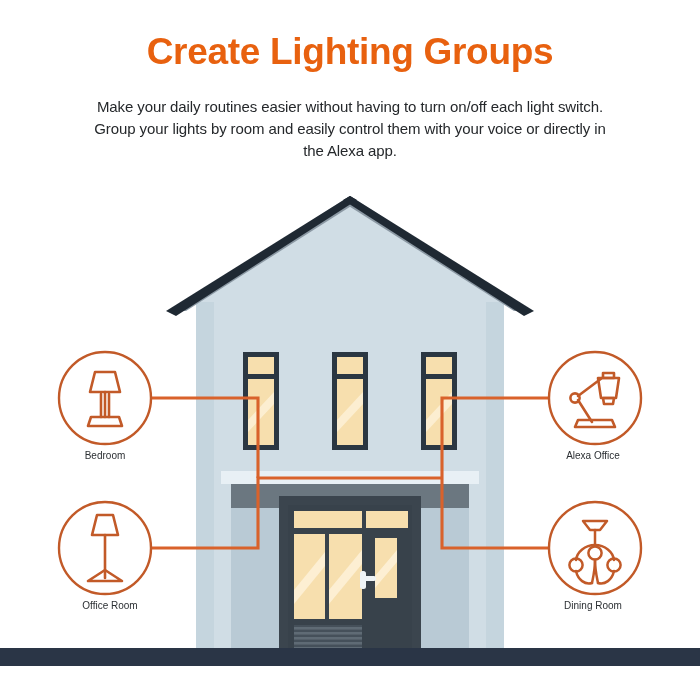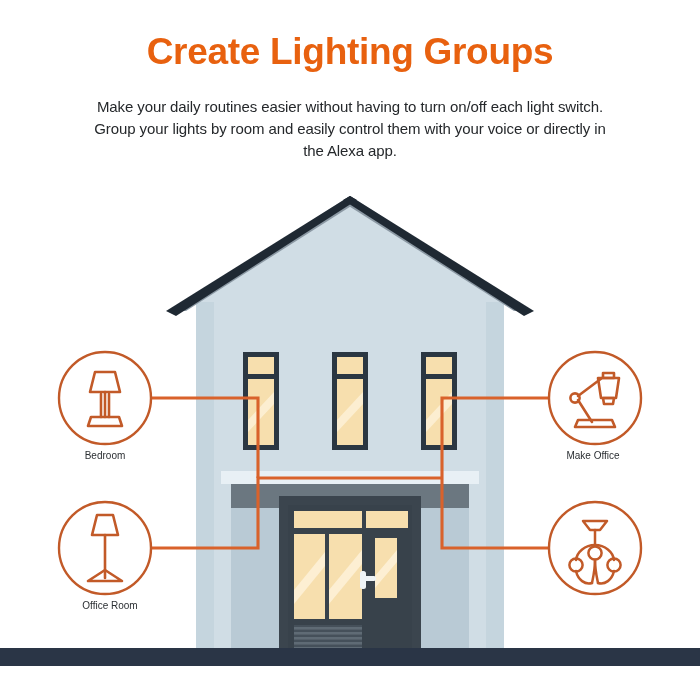--- a/index.html
+++ b/index.html
@@ -216,15 +216,16 @@
         <path d="M 614 571 C 612 580 605 585 598 583"></path>
         <path d="M 595 560 C 595 570 593 578 592 583"></path>
         <path d="M 595 560 C 595 570 597 578 598 583"></path>
       </g>
     </g>
 
   </svg>
 
   <div class="room-label" id="label-bedroom">Bedroom</div>
   <div class="room-label" id="label-living">Office Room</div>
-  <div class="room-label" id="label-office">Make Office</div>
+  <div class="room-label" id="label-office">Alexa Office</div>
+  <div class="room-label" id="label-dining">Dining Room</div>
 
 </div>
 
 </body></html>

